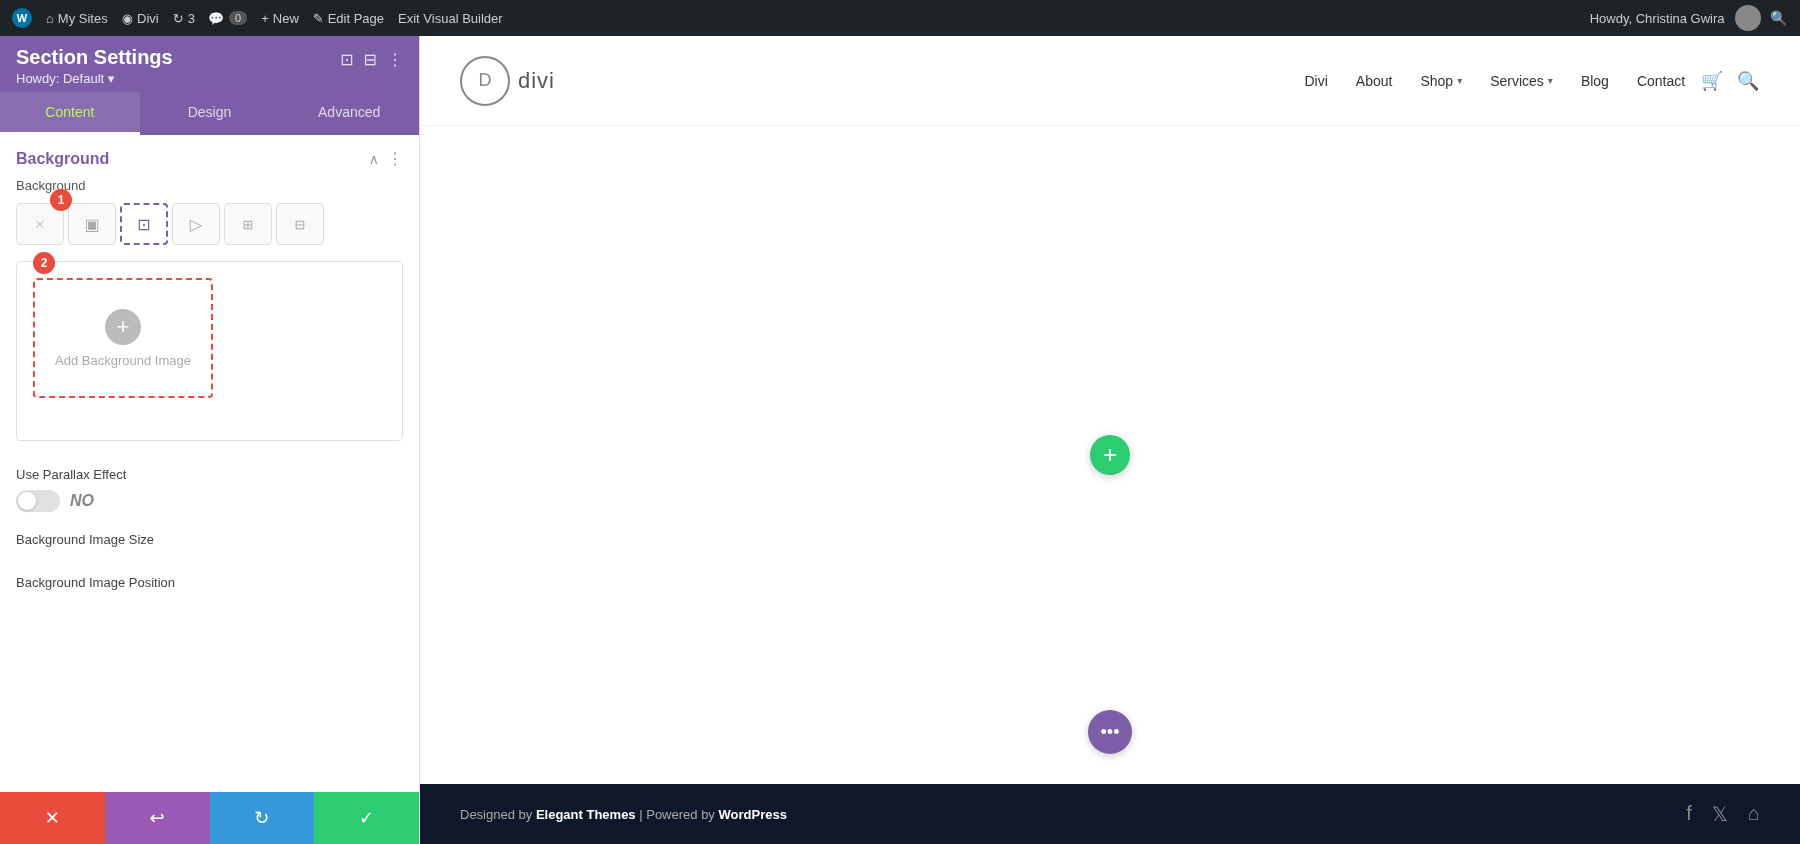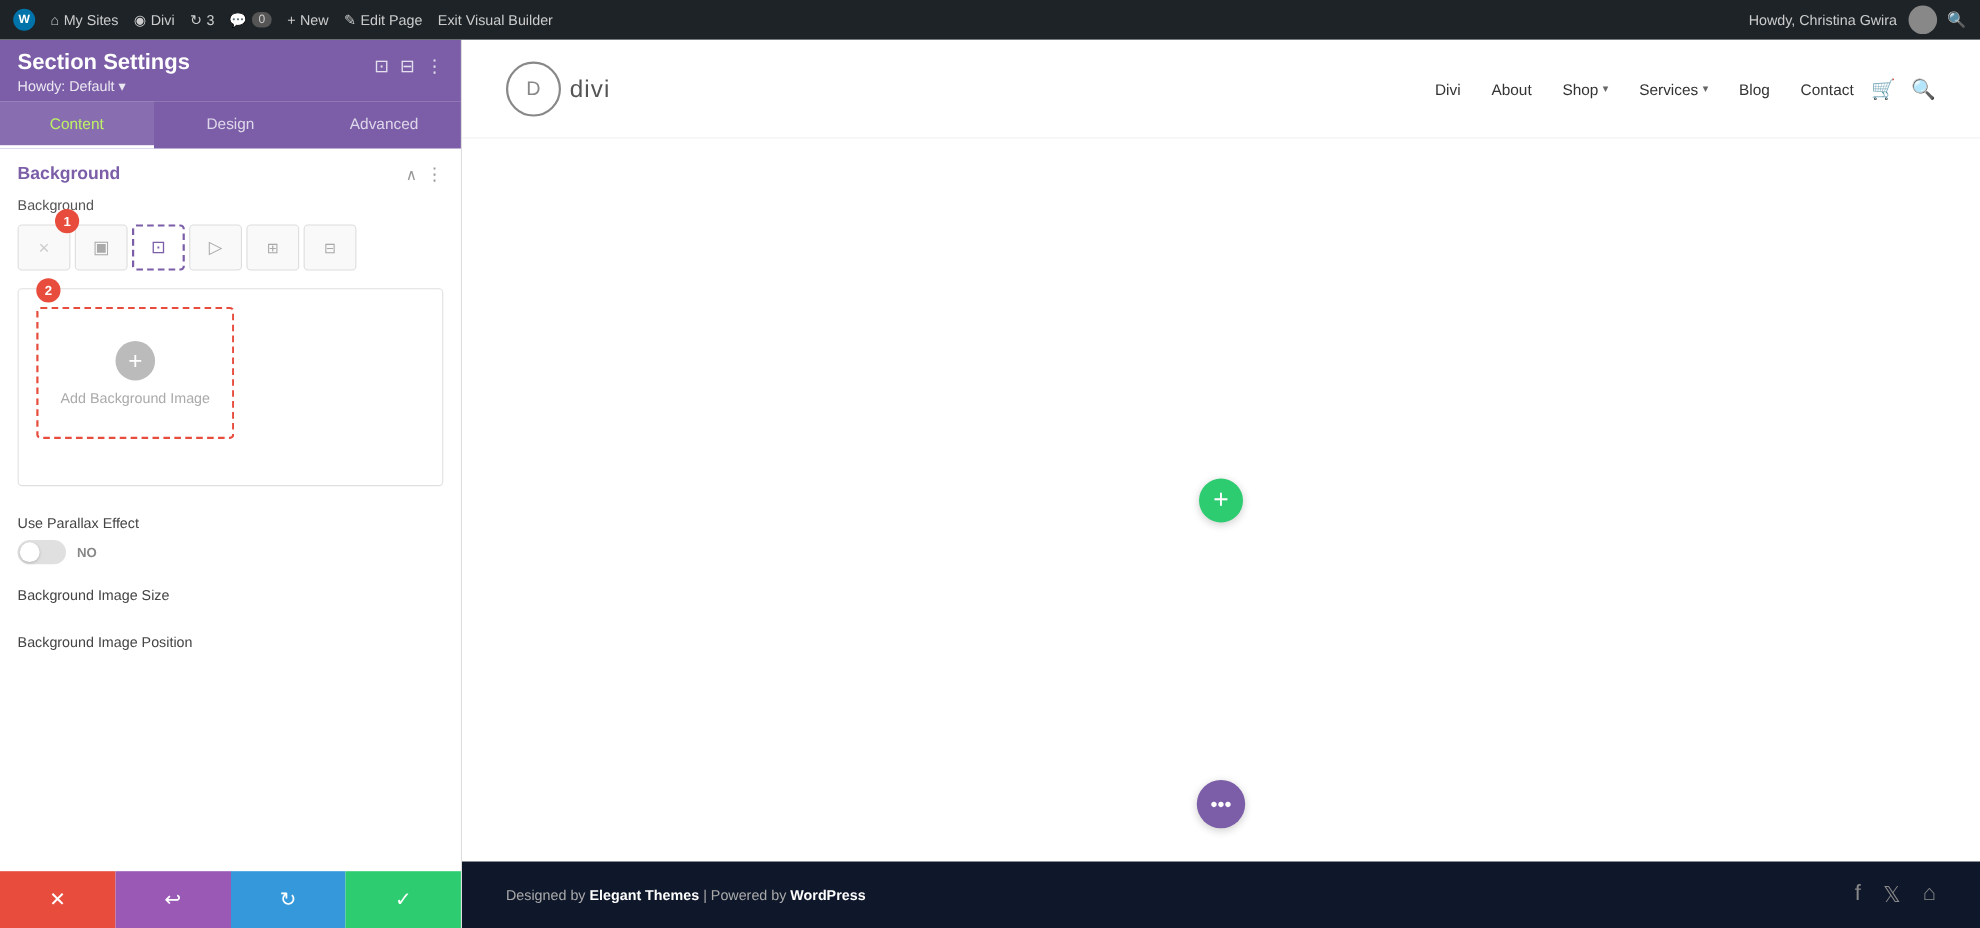--- a/index.html
+++ b/index.html
@@ -138,21 +138,21 @@
     .toggle {
       width: 44px; height: 22px; background: #e0e0e0; border-radius: 11px;
       position: relative; cursor: pointer;
     }
     .toggle-knob {
       width: 18px; height: 18px; background: #fff; border-radius: 50%;
       position: absolute; top: 2px; left: 2px;
       box-shadow: 0 1px 3px rgba(0,0,0,0.2);
       transition: left 0.2s;
     }
-    .toggle-label { font-size: 12px; color: #888; font-weight: 600; }
+    .toggle-label { font-size: 16px; color: #888; font-weight: 600; font-style: italic; }
 
     
     .field-select {
       width: 100%; padding: 8px 12px; border: 1px solid #ddd; border-radius: 4px;
       font-size: 13px; color: #444; background: #fff; appearance: none;
       cursor: pointer;
     }
     .select-wrapper { position: relative; }
     .select-wrapper::after {
       content: '⬍'; position: absolute; right: 10px; top: 50%; transform: translateY(-50%);

